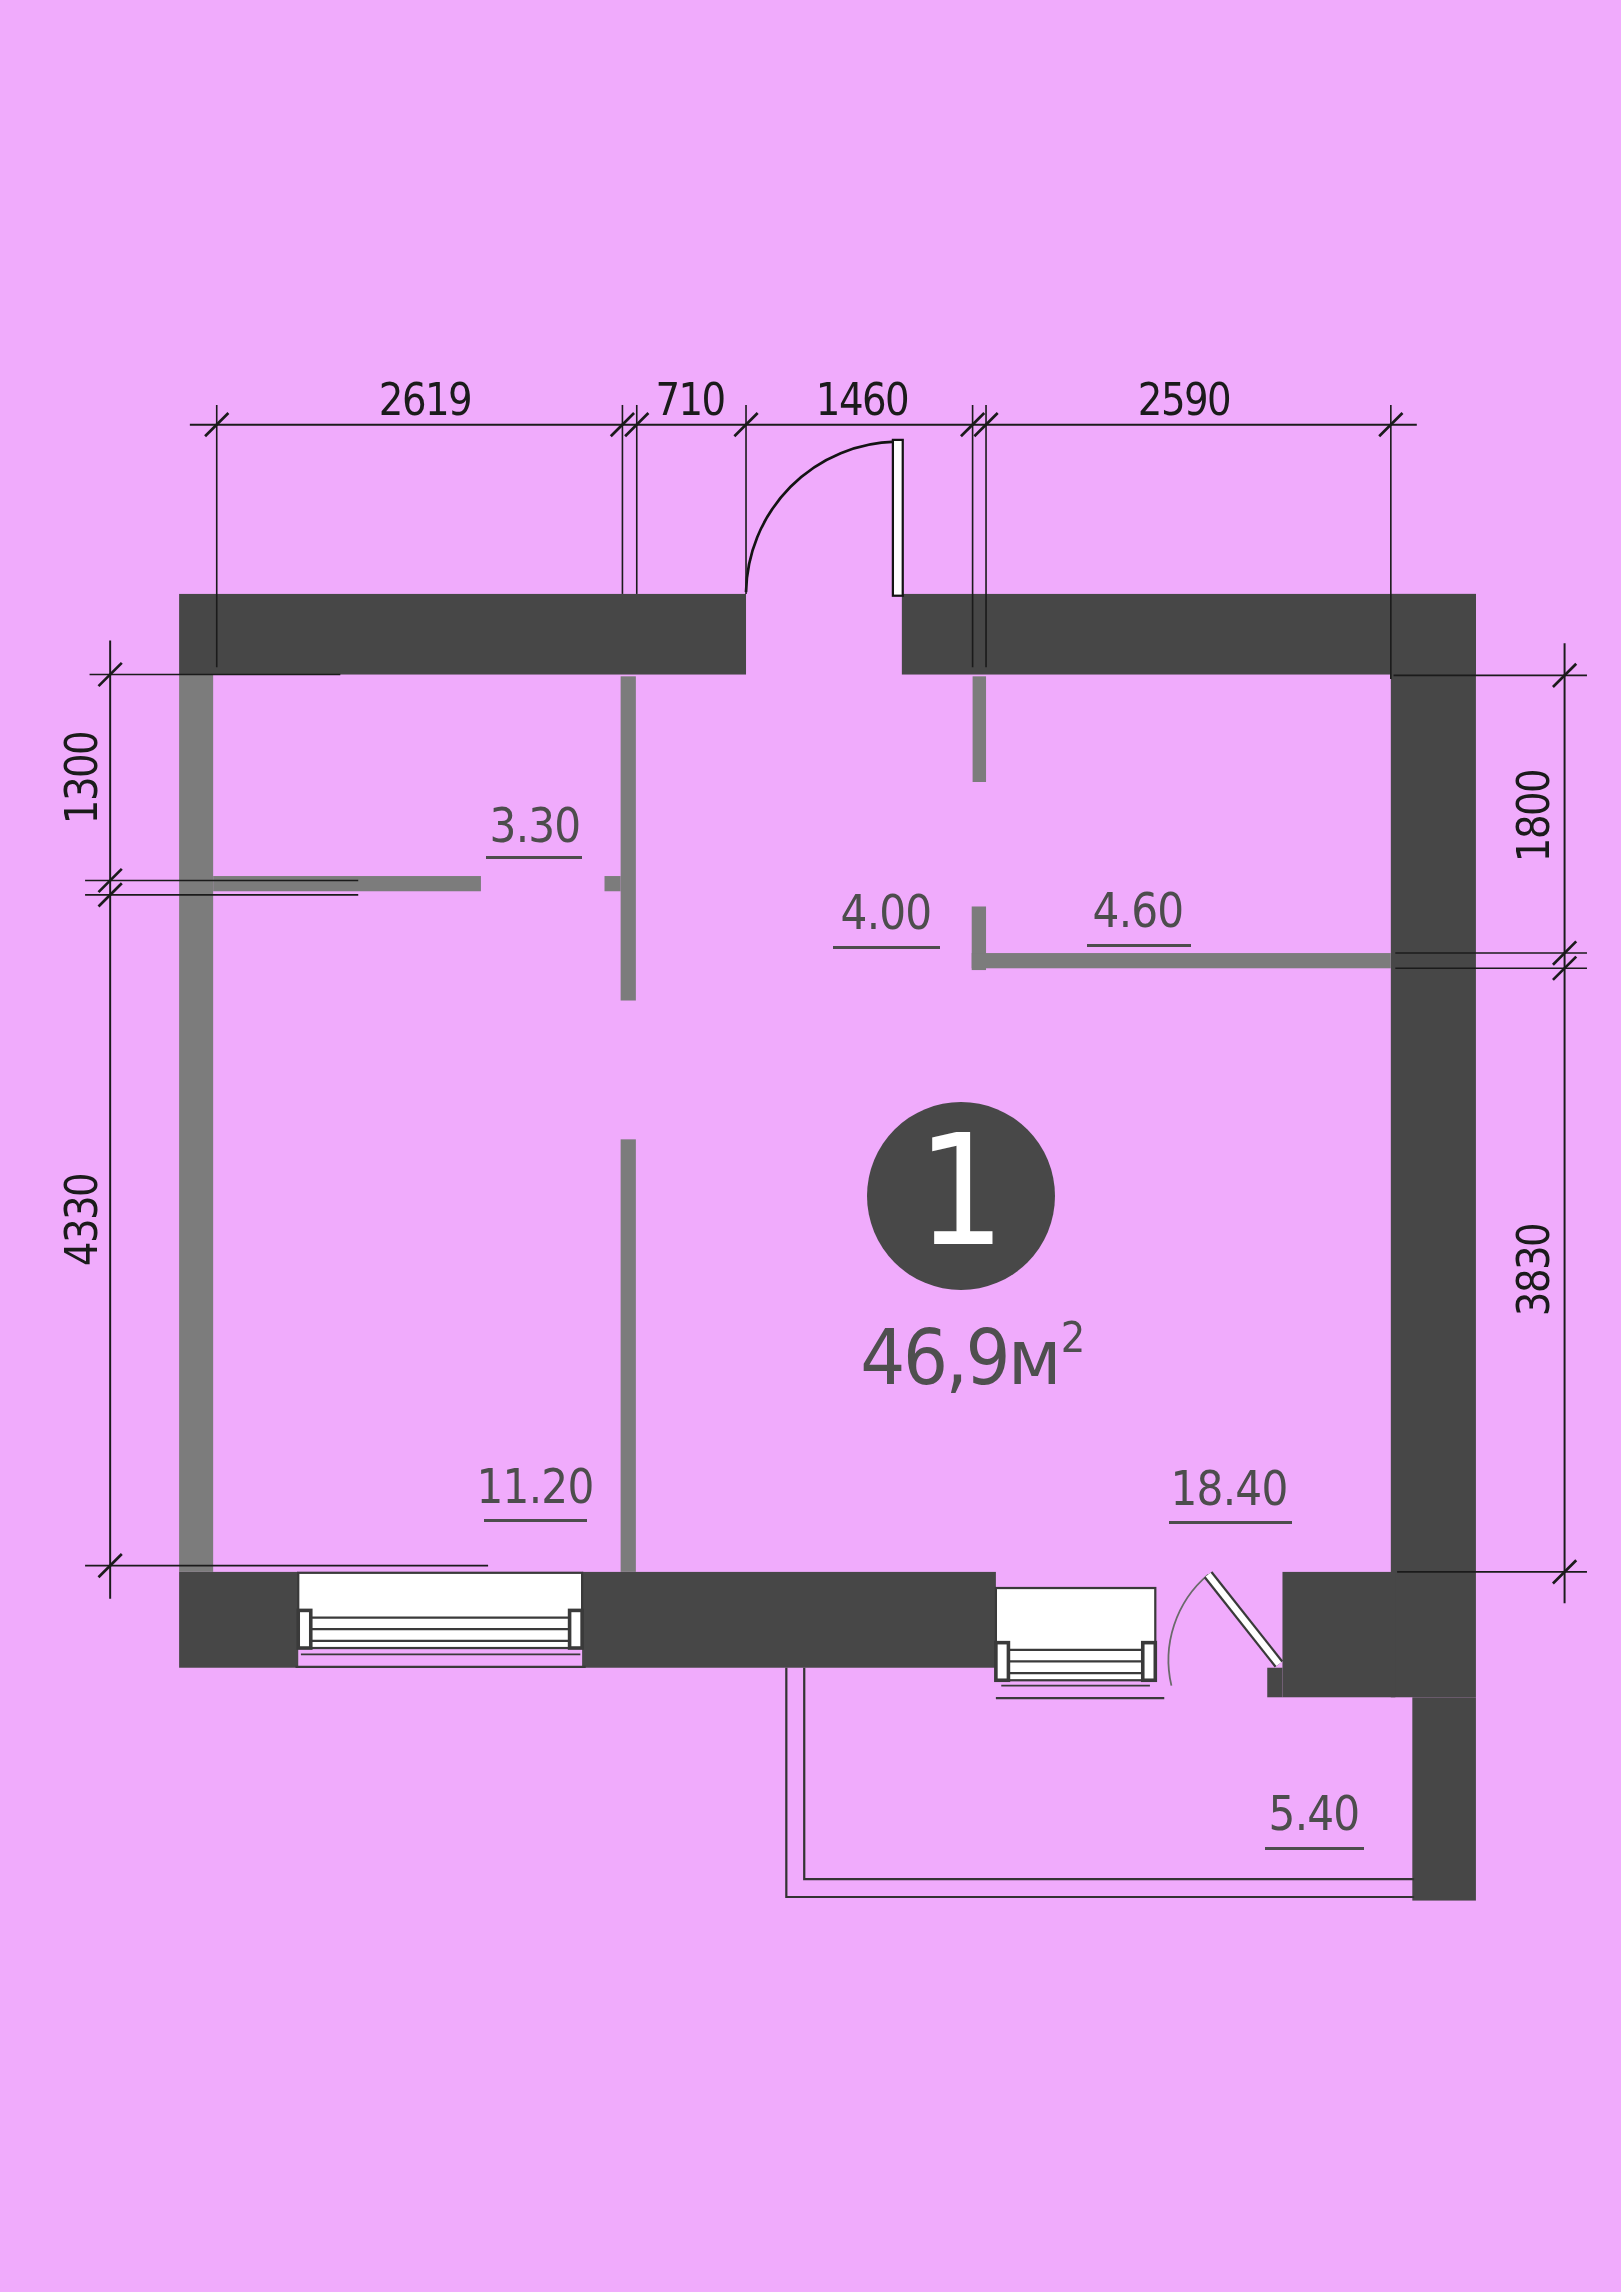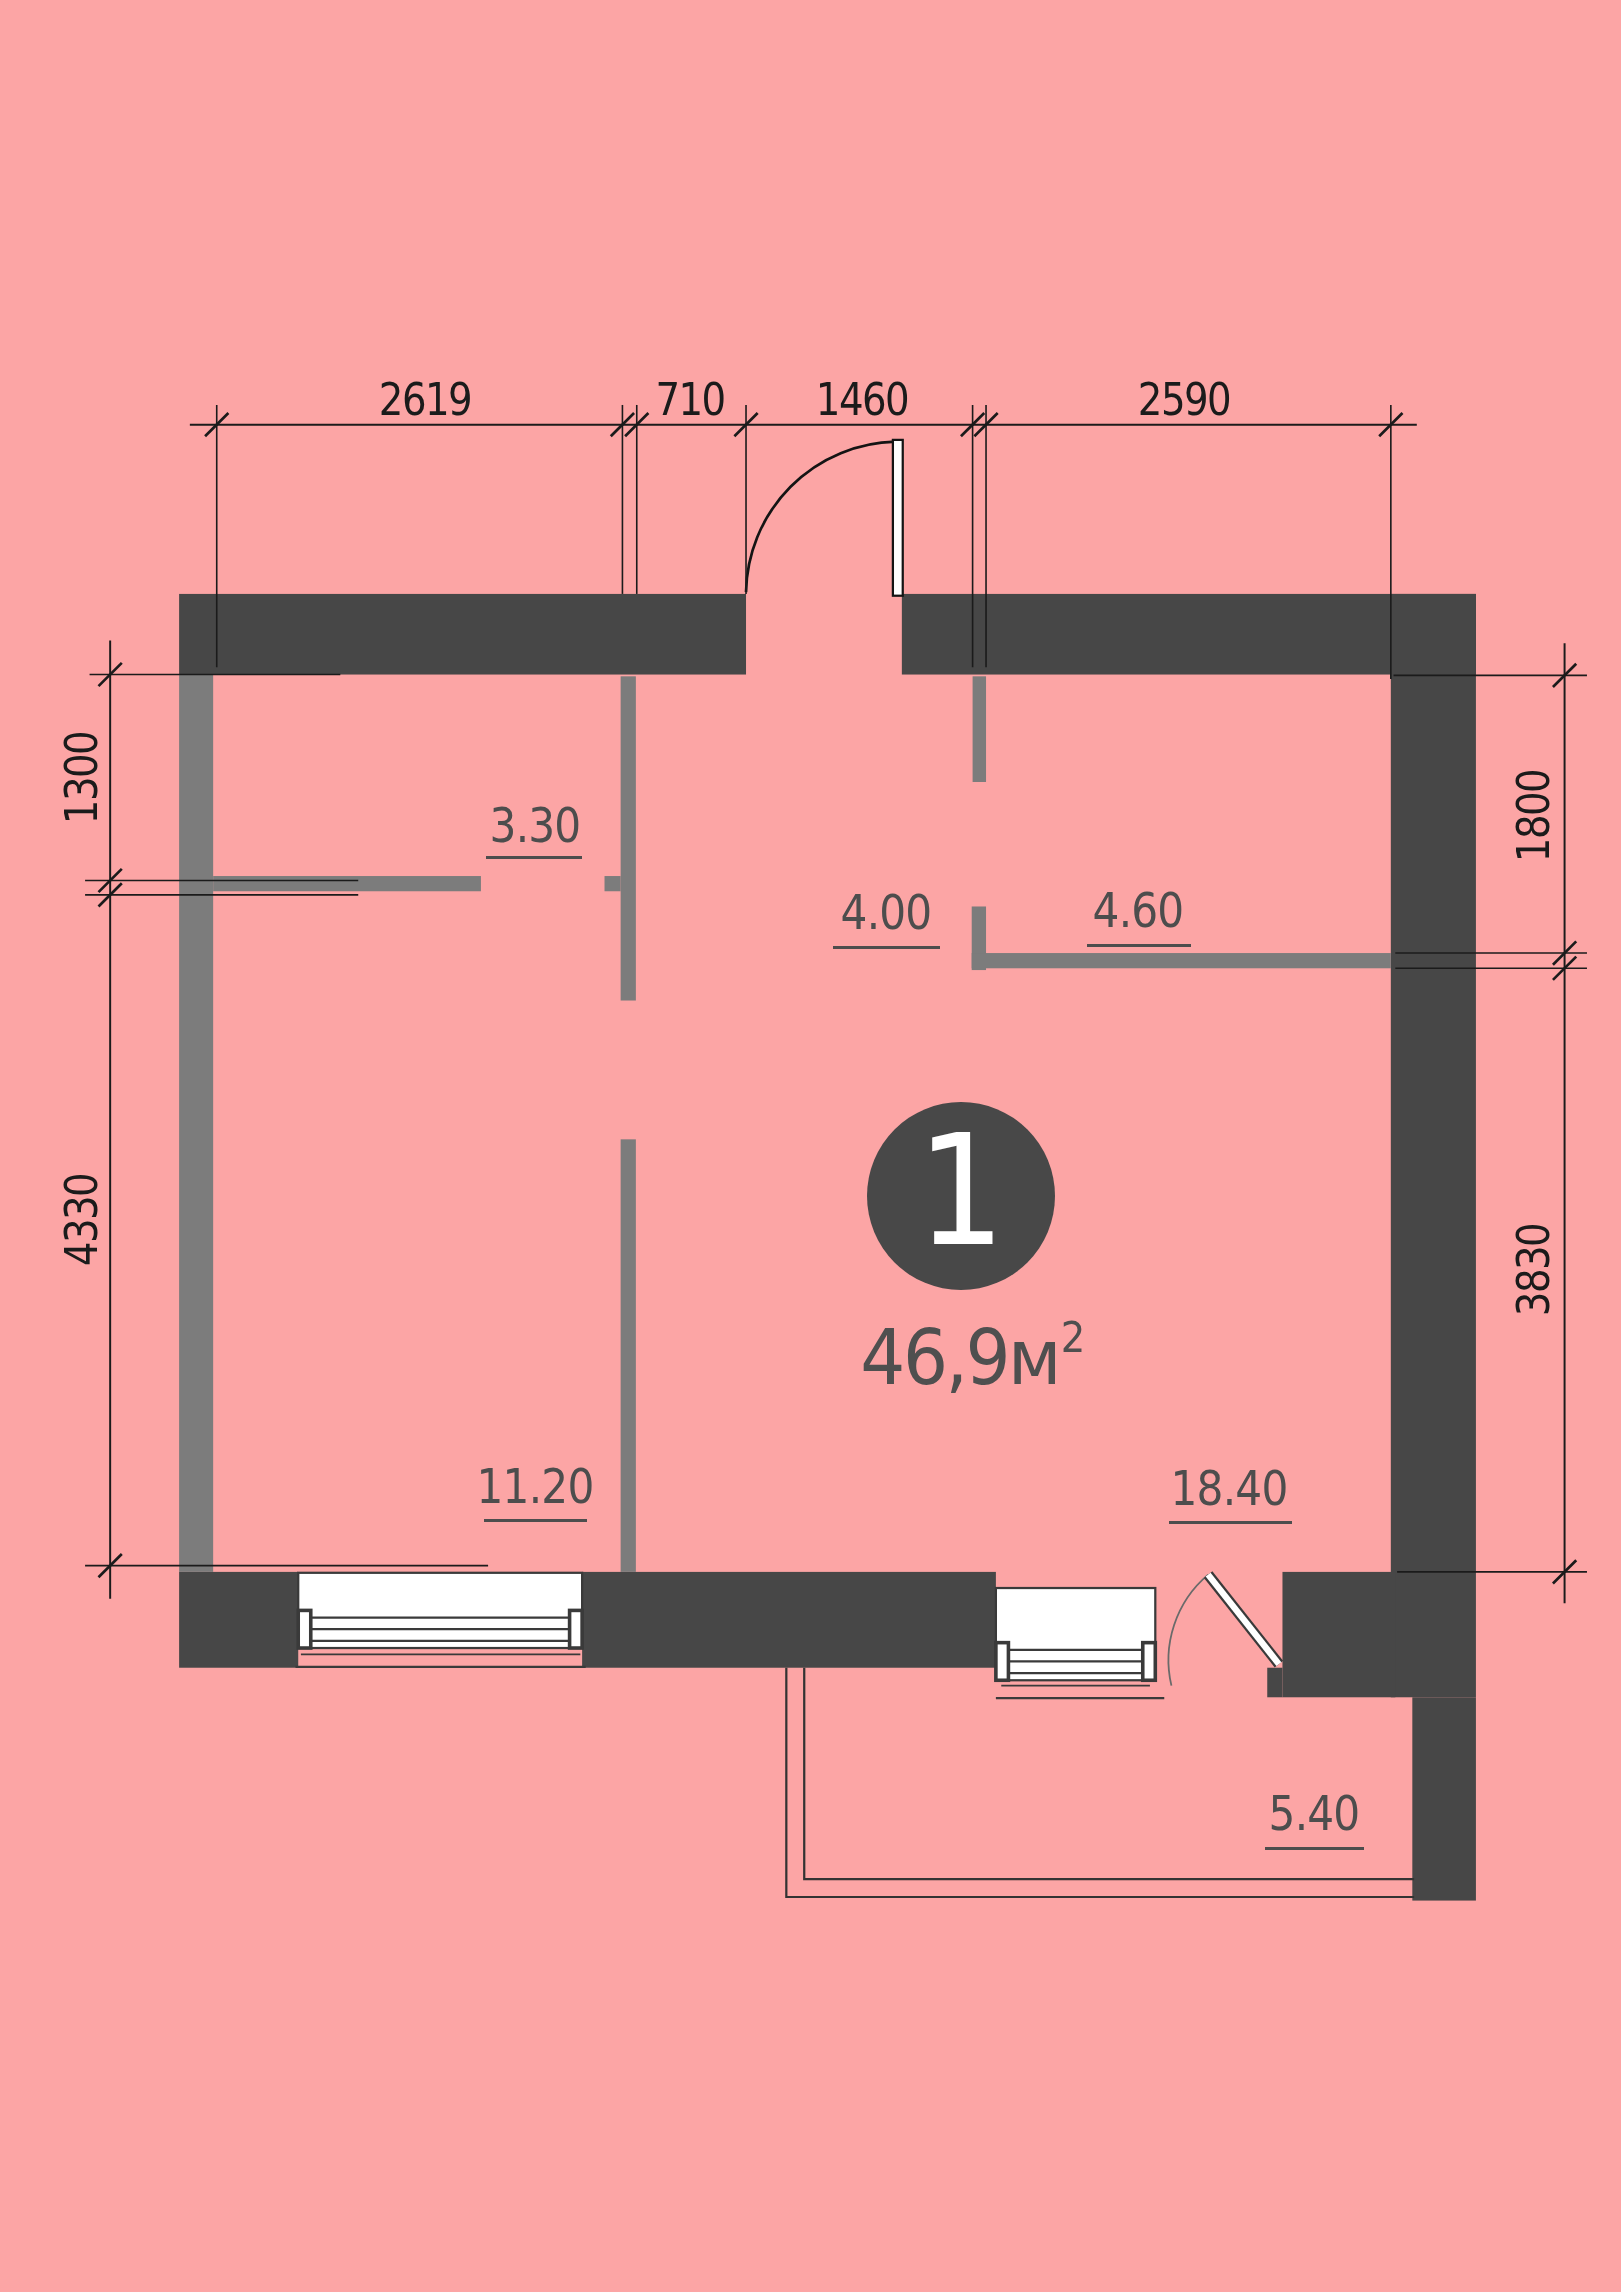--- a/index.html
+++ b/index.html
@@ -1,16 +1,16 @@
 <!DOCTYPE html>
 <html style="font-size:14.3px"><head>
 <meta charset="utf-8">
 <style>
   html,body{margin:0;padding:0;background:#fff;}
-  #canvas{position:relative;width:1621px;height:2293px;background:#fca5a5;overflow:hidden;
+  #canvas{position:relative;width:1621px;height:2293px;background:#f0abfc;overflow:hidden;
           font-family:"DejaVu Sans",sans-serif;}
   #canvas svg{position:absolute;left:0;top:0;}
   .lbl{position:absolute;white-space:nowrap;transform:translate(-50%,-50%) scaleX(.86);}
   .dim{font-size:45px;color:#1b1b1b;letter-spacing:-1.8px;font-weight:400;}
   .dim.rot{transform:translate(-50%,-50%) rotate(-90deg) scaleX(.86);}
   .room{font-size:48px;color:#4d4d4d;letter-spacing:-0.9px;transform:translate(-50%,-50%) scaleX(.88);}
   .underline{position:absolute;height:2.7px;background:#4d4d4d;}
   .unit-circle{position:absolute;left:867px;top:1102px;width:188px;height:188px;border-radius:50%;
                background:#484848;display:flex;align-items:center;justify-content:center;}
   .unit-circle span{color:#ffffff;font-size:154px;line-height:1;transform:translateY(-5.4px) scaleX(.9);}

